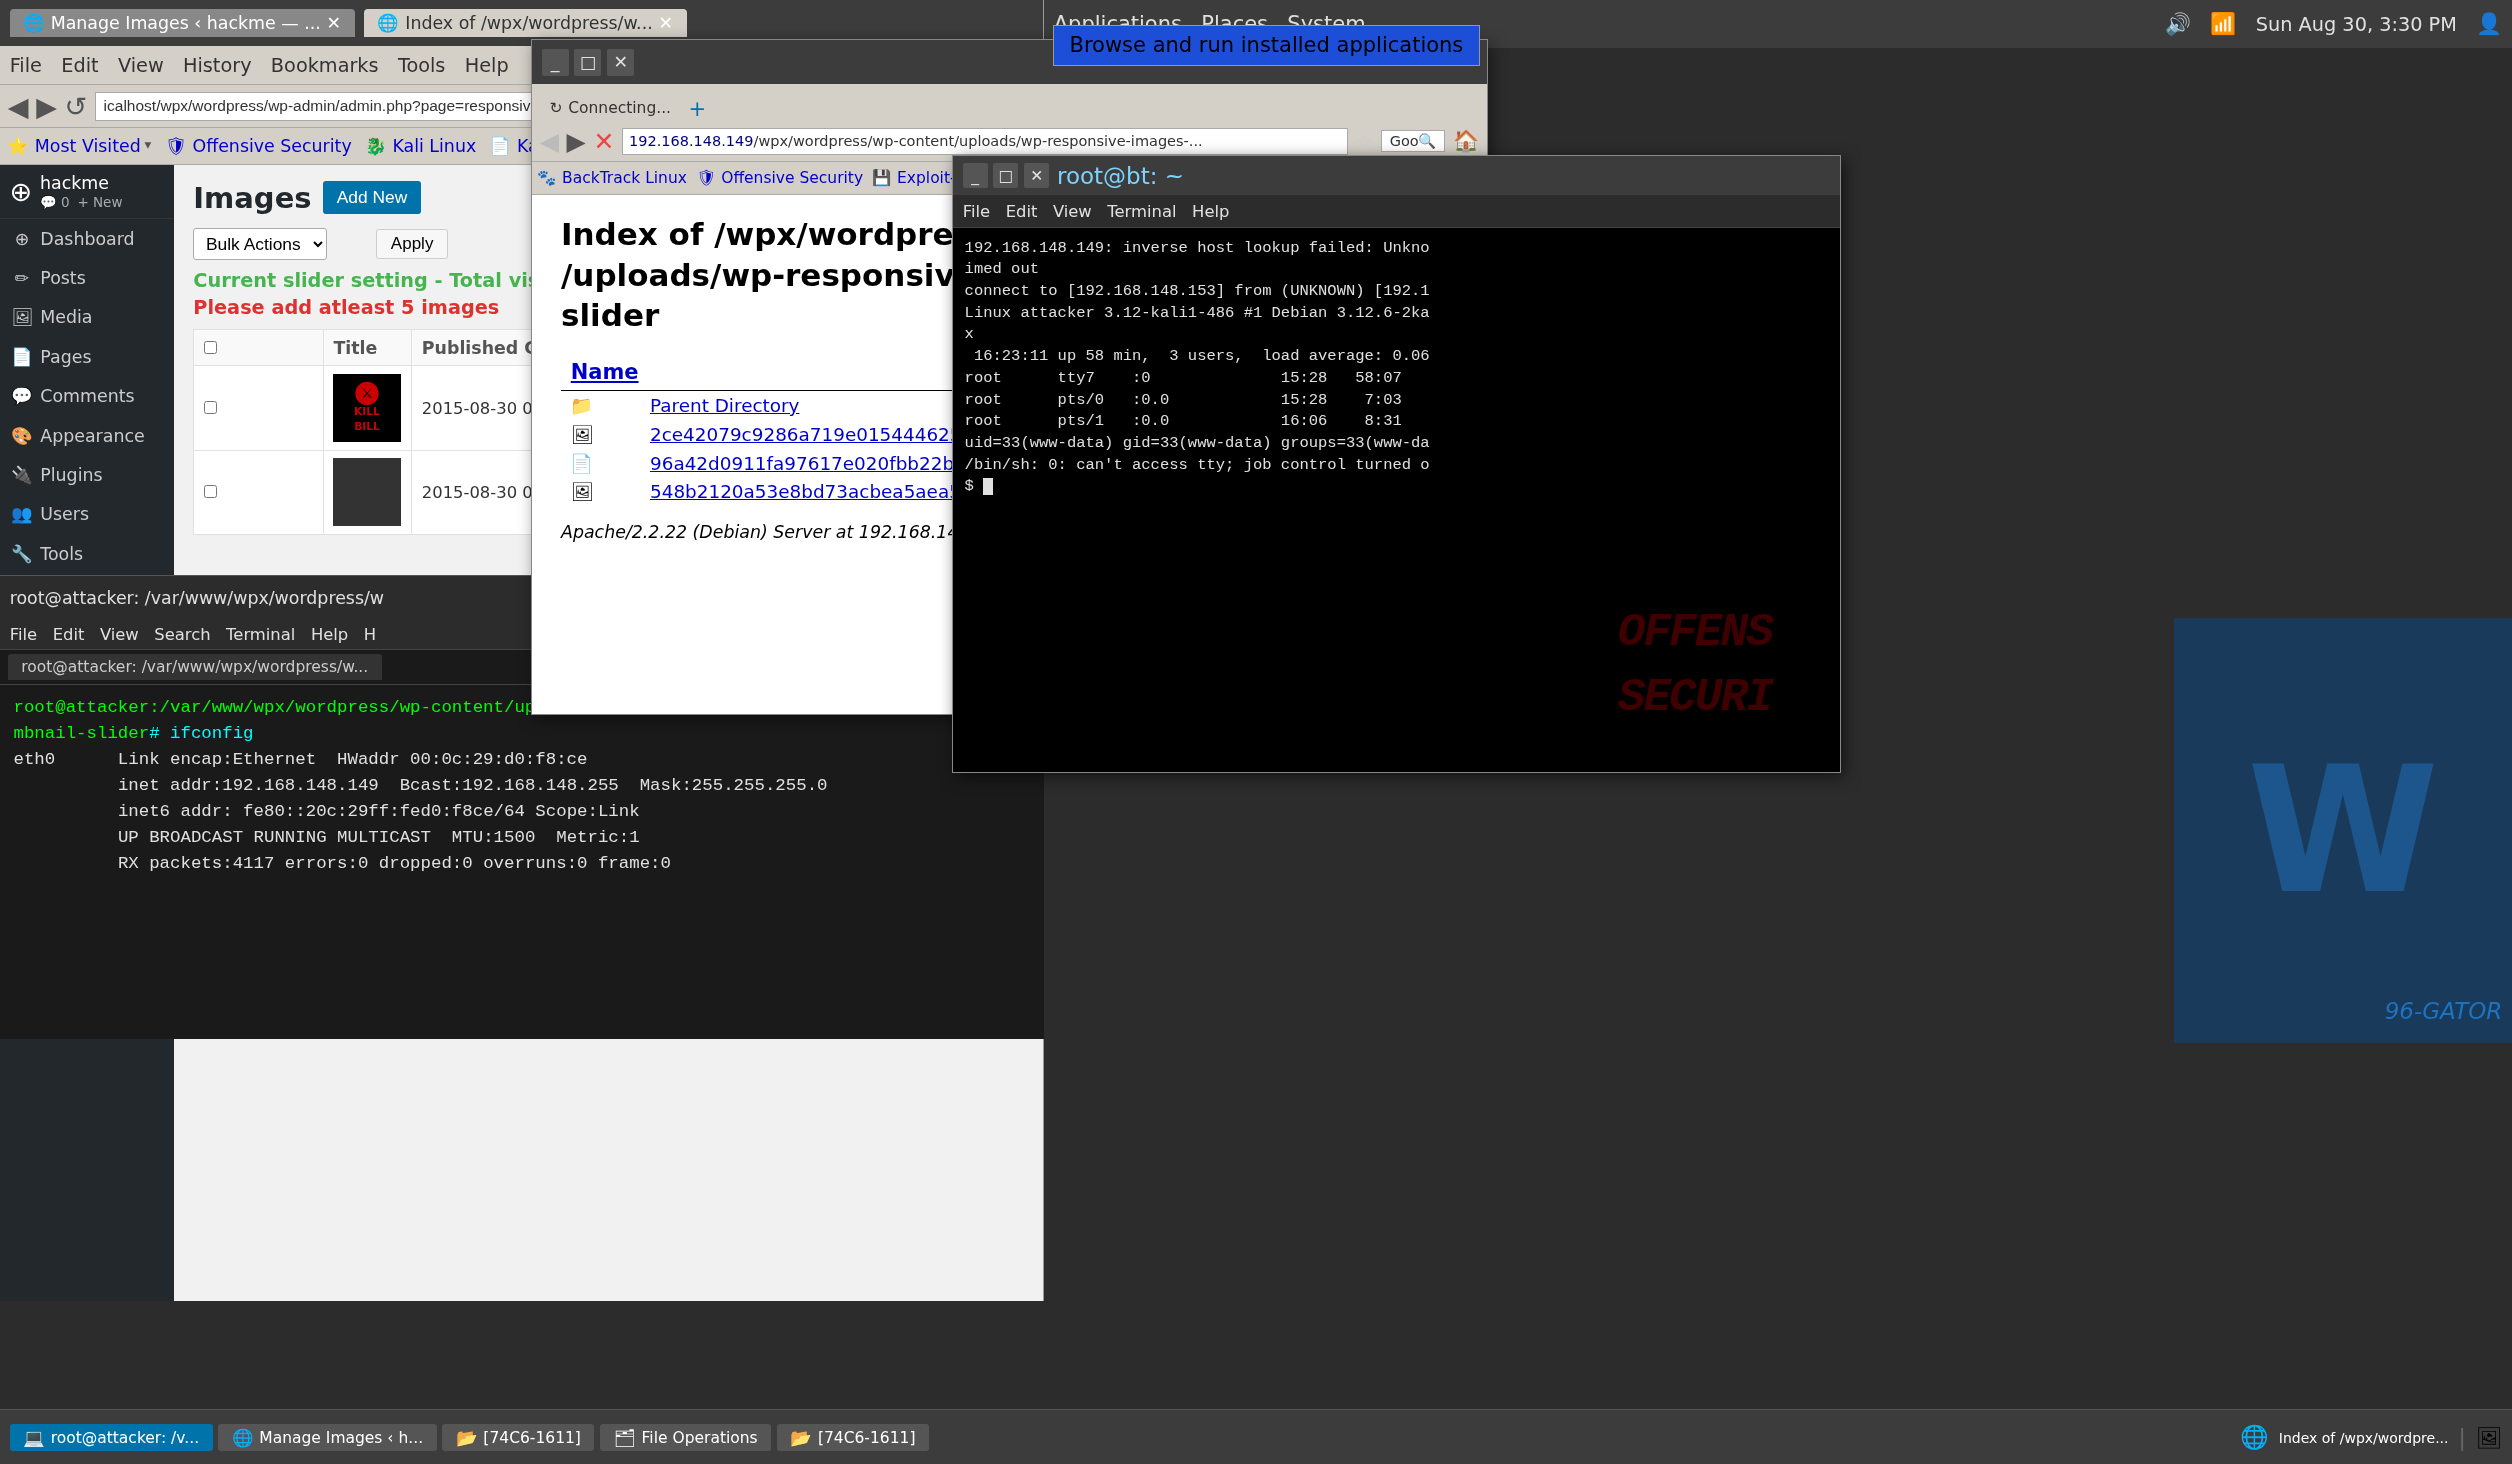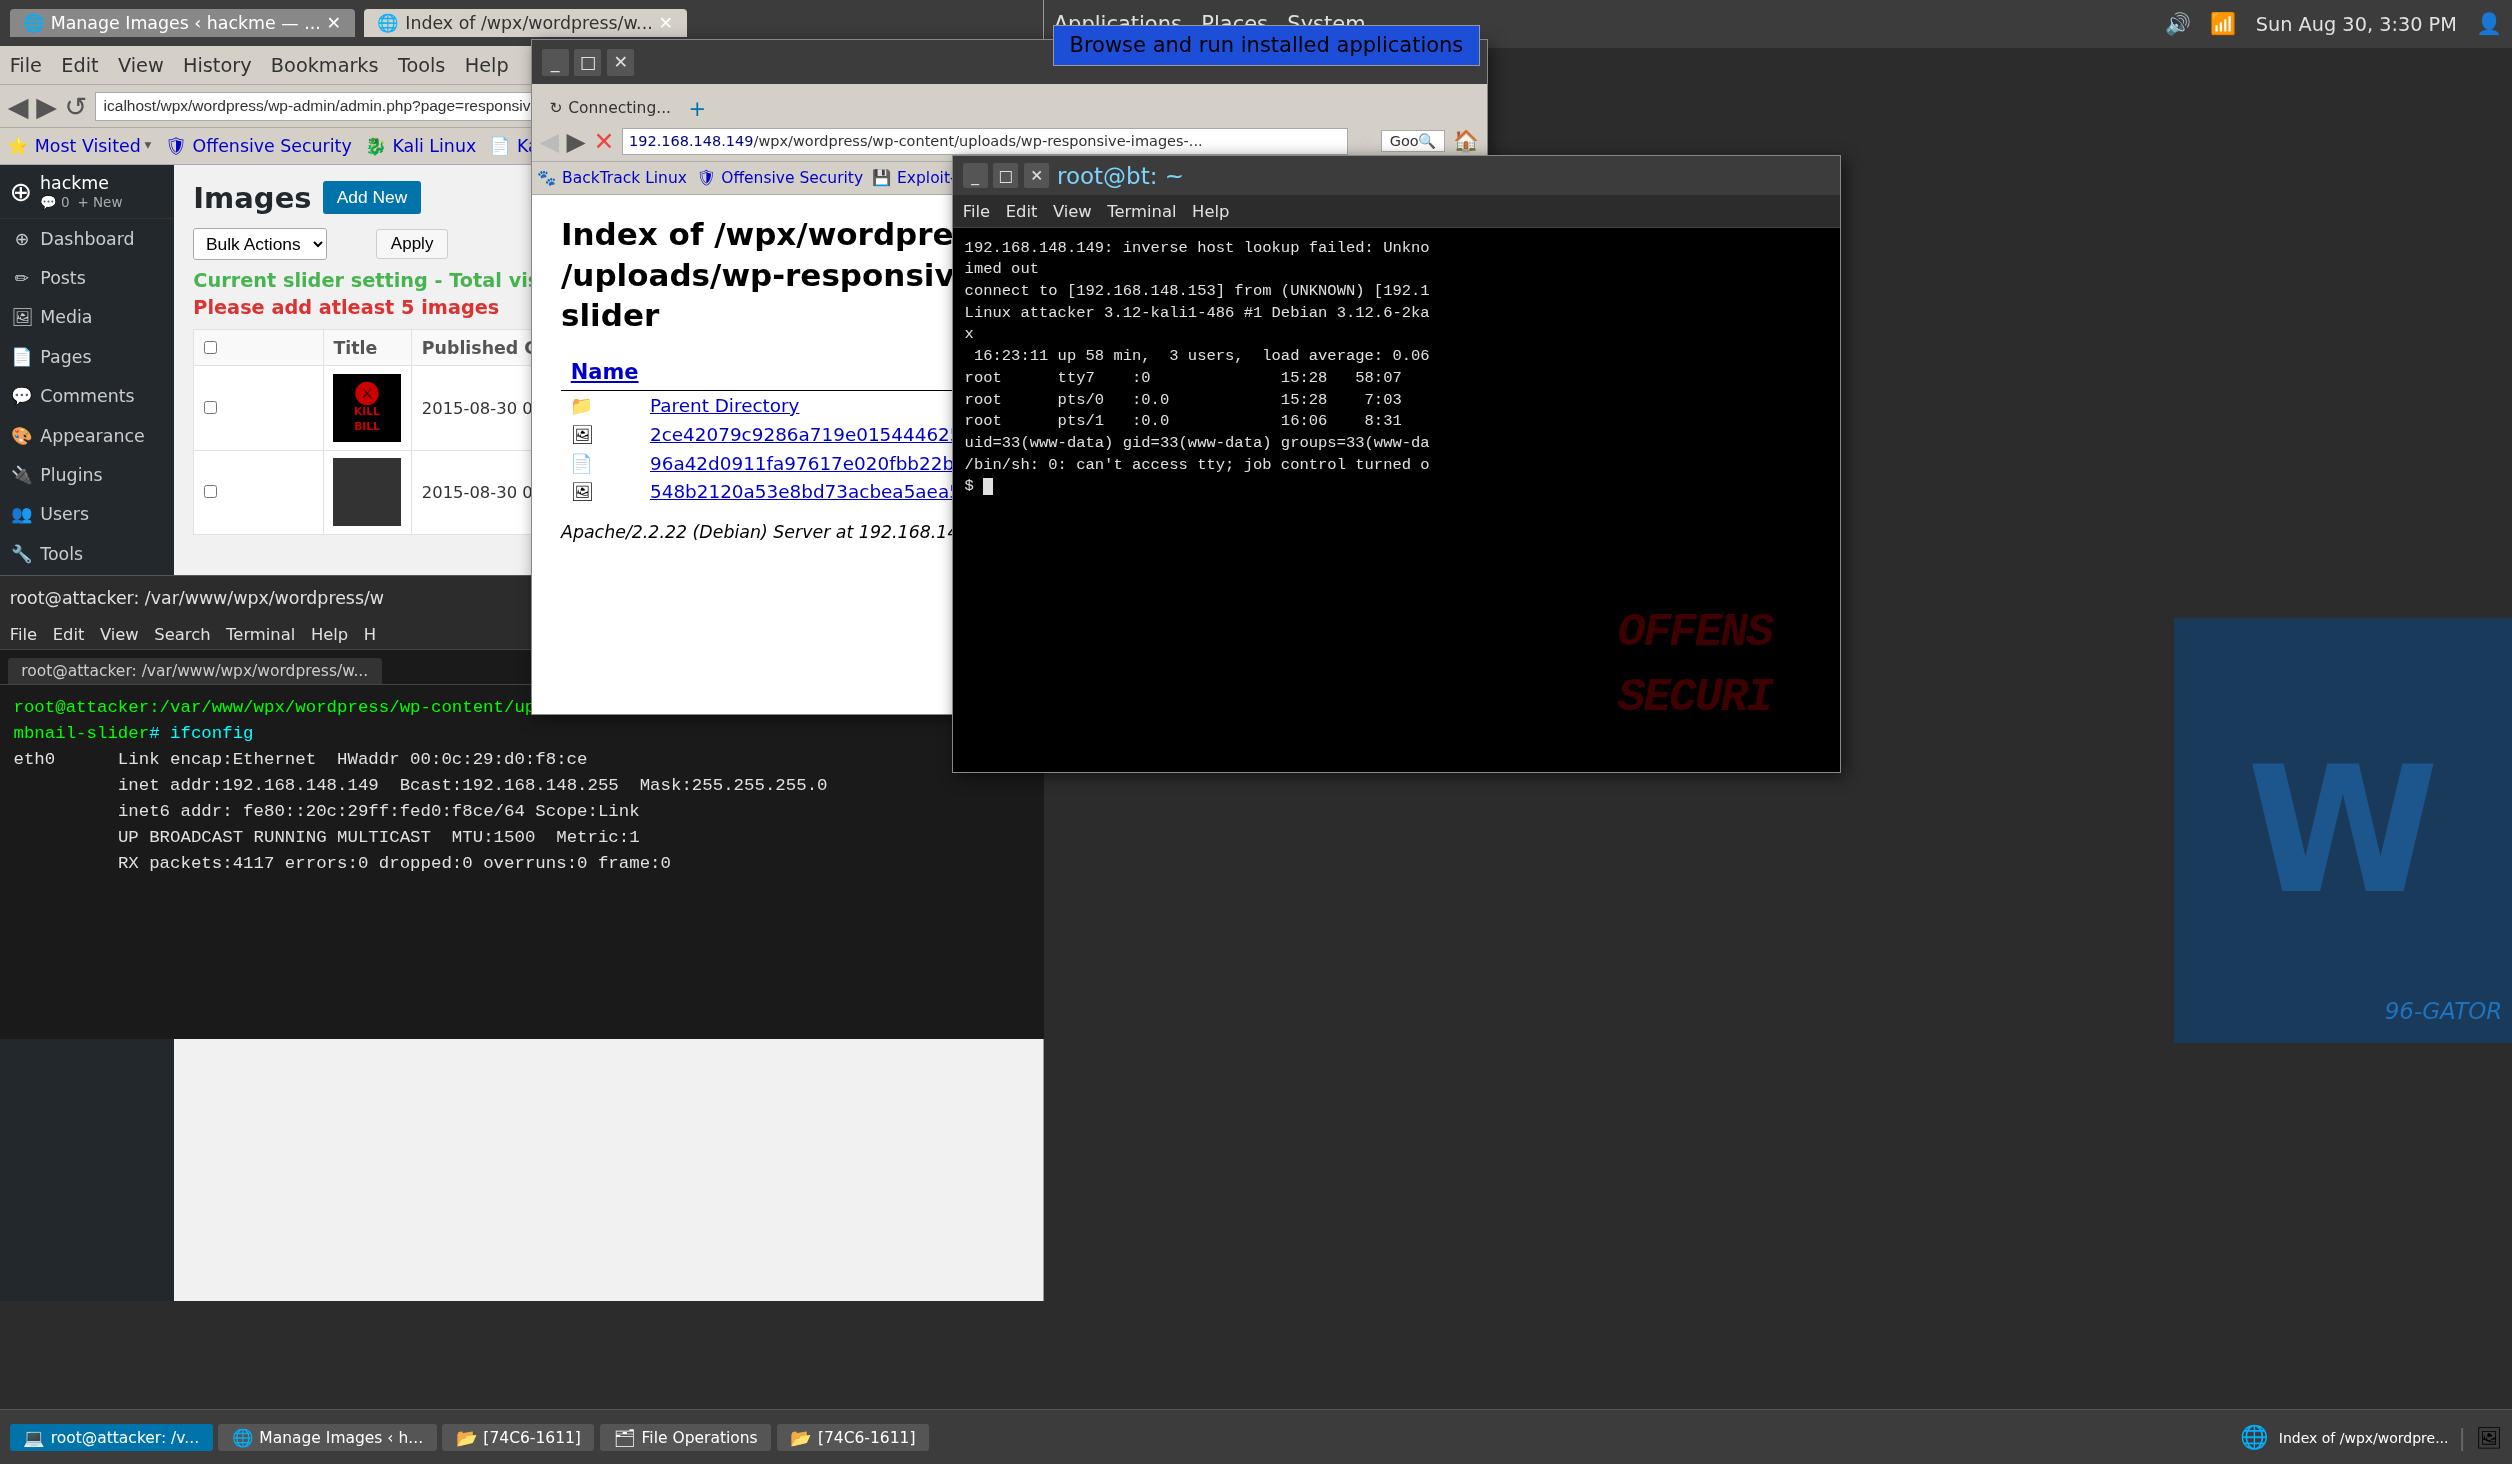--- a/index.html
+++ b/index.html
@@ -195,21 +195,21 @@
     .fm-titlebar {
       background: #2c2c2c; height: 43px; display: flex; align-items: center;
       padding: 0 9.7px; gap: 7.7px;
     }
     .fm-menubar {
       background: #2c2c2c; height: 31px; display: flex; align-items: center;
       padding: 0 9.7px; gap: 15.5px; border-bottom: 1px solid #444;
     }
     .fm-menu-item { color: #e0e0e0; font-size: 16.4px; cursor: pointer; }
     .fm-tabbar {
-      background: #1a1a1a; height: 35px; display: flex; align-items: flex-end;
+      background: #1a1a1a; height: 35px; display: flex; align-items: center;
       padding: 0 7.7px; border-bottom: 1px solid #444;
     }
     .fm-tab { background: #333; padding: 3.9px 13.5px; color: #ccc; font-size: 15.5px; border-radius: 2.9px 2.9px 0 0; }
 
     .fm-terminal {
       font-family: 'Courier New', monospace; font-size: 17.4px;
       color: #00ff00; padding: 9.7px 13.5px; line-height: 1.5;
       height: calc(100% - 108px); overflow: hidden;
     }
     .fm-terminal .ft-line { display: block; white-space: pre-wrap; }

